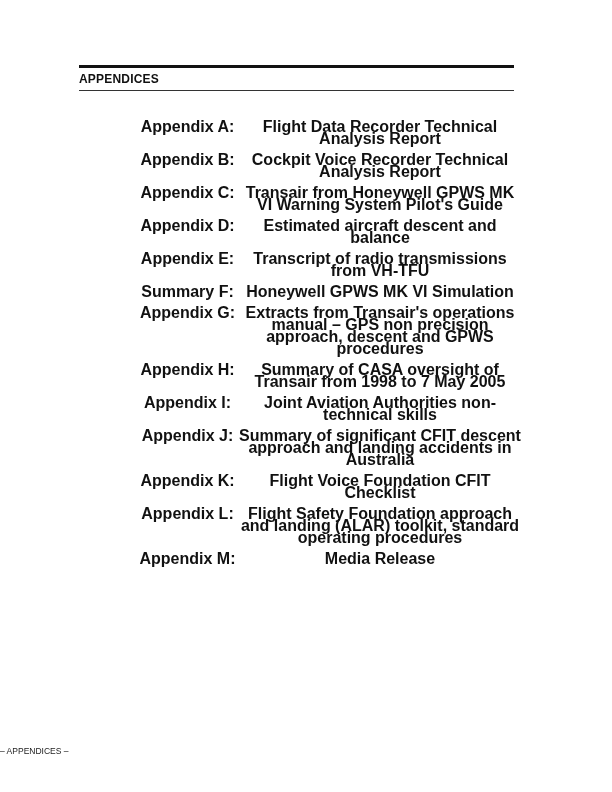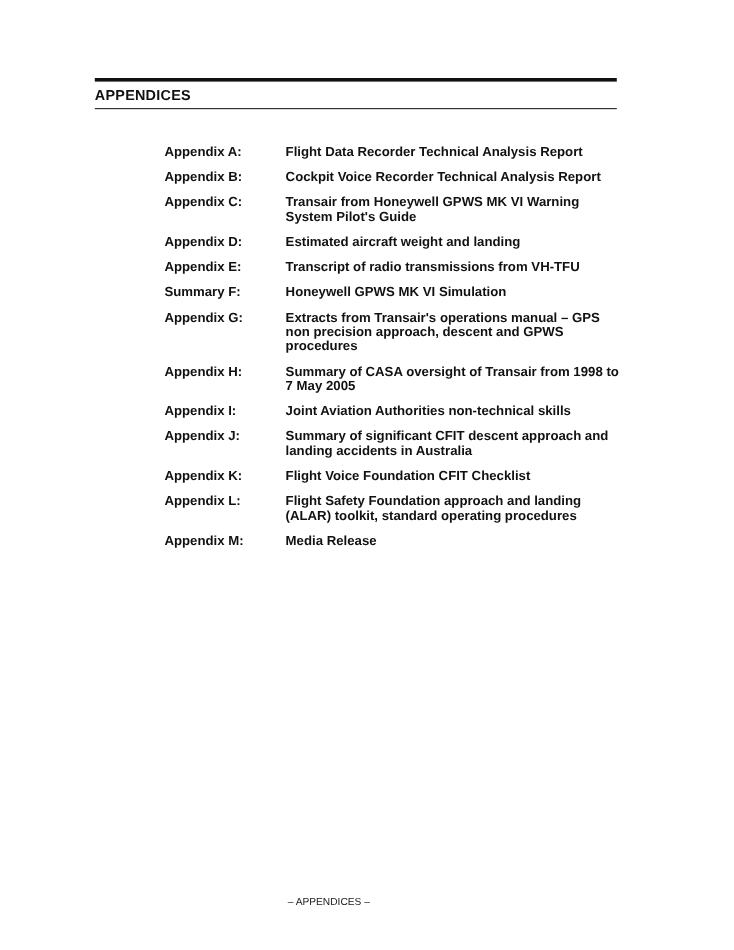--- a/index.html
+++ b/index.html
@@ -44,39 +44,39 @@
       position: absolute;
       left: 137px;
       top: 121px;
       width: 385px;
       margin: 0;
       padding: 0;
       list-style: none;
     }
     .appendix-item {
       display: flex;
-      font-size: 11px;
+      font-size: 16px;
       font-weight: bold;
       line-height: 12px;
       margin-bottom: 9px;
+      text-align: center;
     }
     .appendix-label {
       width: 101px;
       flex: 0 0 101px;
     }
     .appendix-title {
       flex: 1;
       width: 280px;
     }
     .footer {
       position: absolute;
       left: 0;
       width: 548px;
       top: 746px;
-      text-align: center;
       font-size: 8.5px;
       color: #222222;
     }
   </style>
 </head>
 <body>
 
 <div class="thick-rule"></div>
 <div class="section-title">APPENDICES</div>
 <div class="thin-rule"></div>
@@ -89,21 +89,21 @@
   <li class="appendix-item">
     <span class="appendix-label">Appendix B:</span>
     <span class="appendix-title">Cockpit Voice Recorder Technical Analysis Report</span>
   </li>
   <li class="appendix-item">
     <span class="appendix-label">Appendix C:</span>
     <span class="appendix-title">Transair from Honeywell GPWS MK VI Warning System Pilot's Guide</span>
   </li>
   <li class="appendix-item">
     <span class="appendix-label">Appendix D:</span>
-    <span class="appendix-title">Estimated aircraft weight and landing</span>
+    <span class="appendix-title">Estimated aircraft descent and balance</span>
   </li>
   <li class="appendix-item">
     <span class="appendix-label">Appendix E:</span>
     <span class="appendix-title">Transcript of radio transmissions from VH-TFU</span>
   </li>
   <li class="appendix-item">
     <span class="appendix-label">Summary F:</span>
     <span class="appendix-title">Honeywell GPWS MK VI Simulation</span>
   </li>
   <li class="appendix-item">

